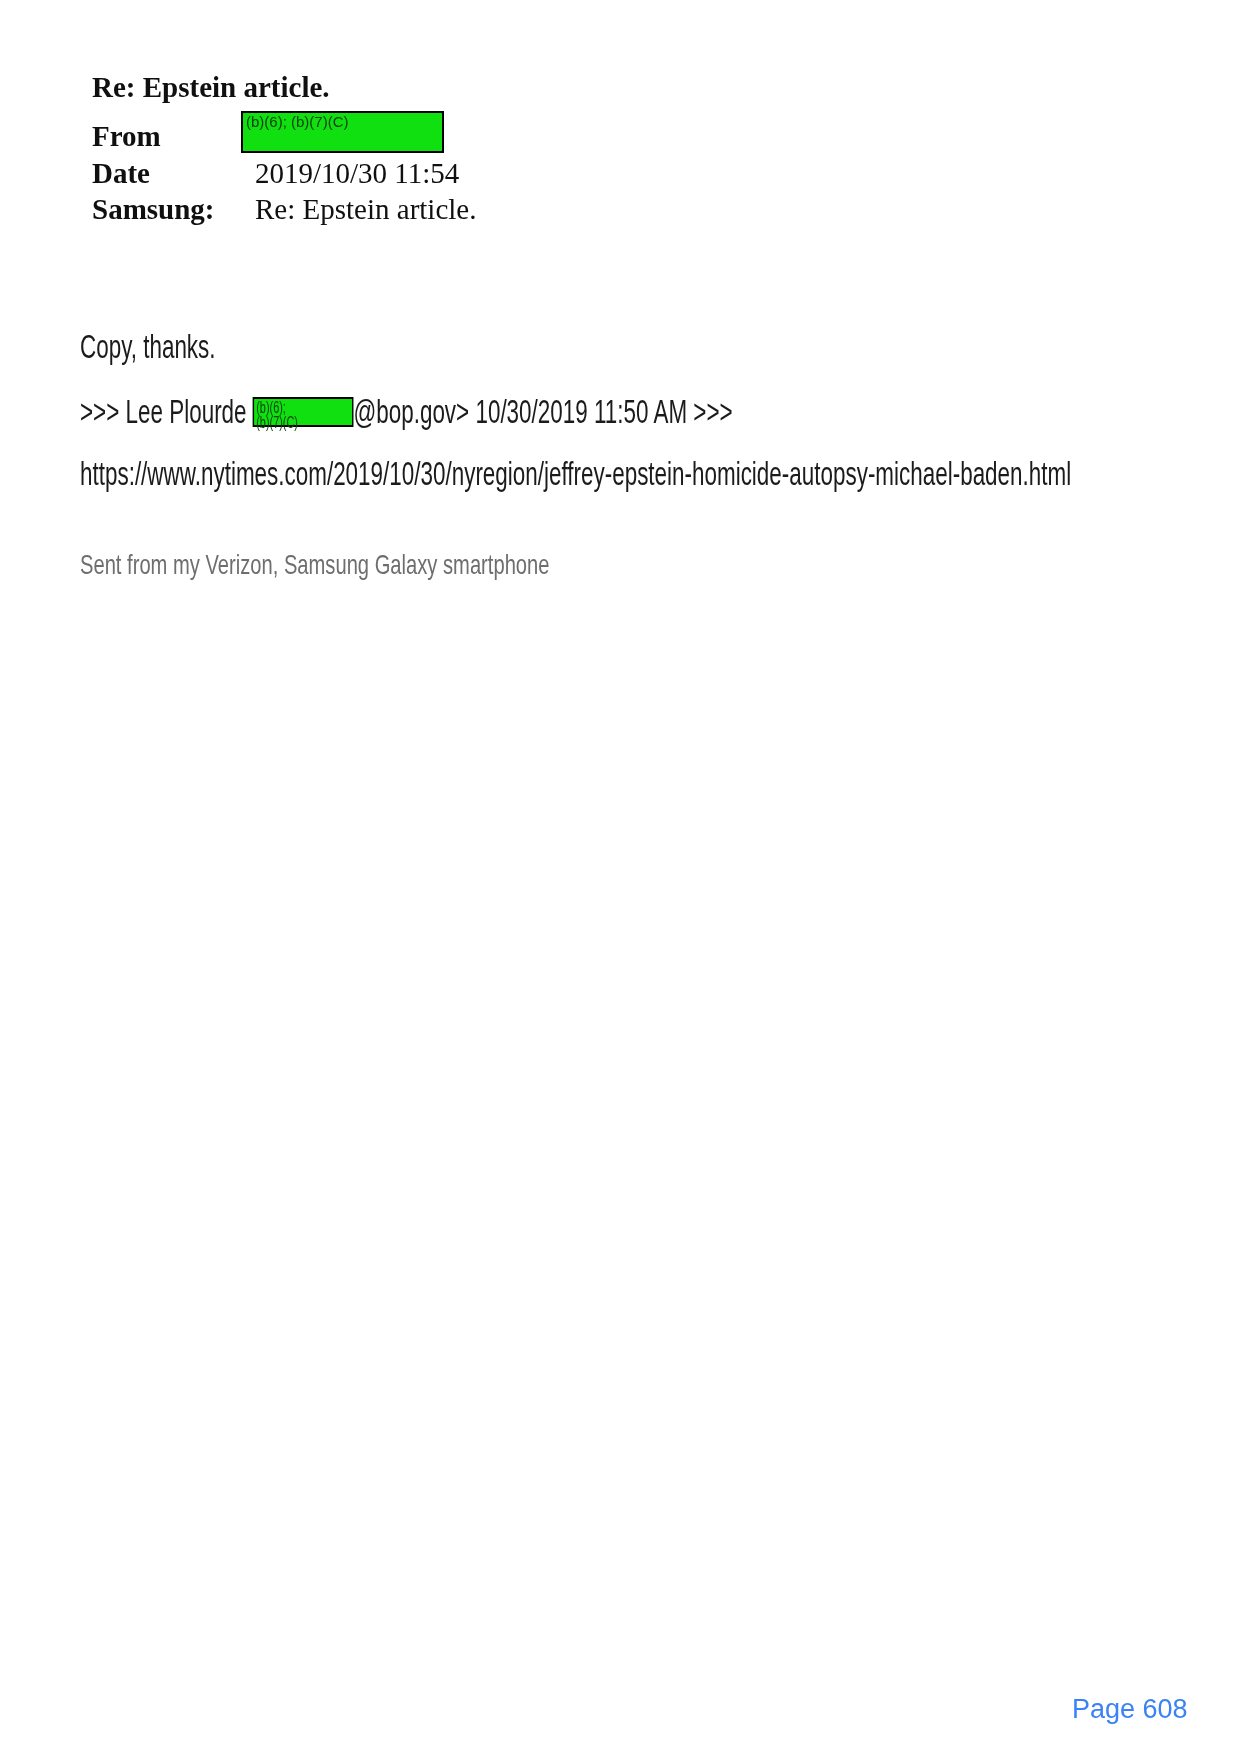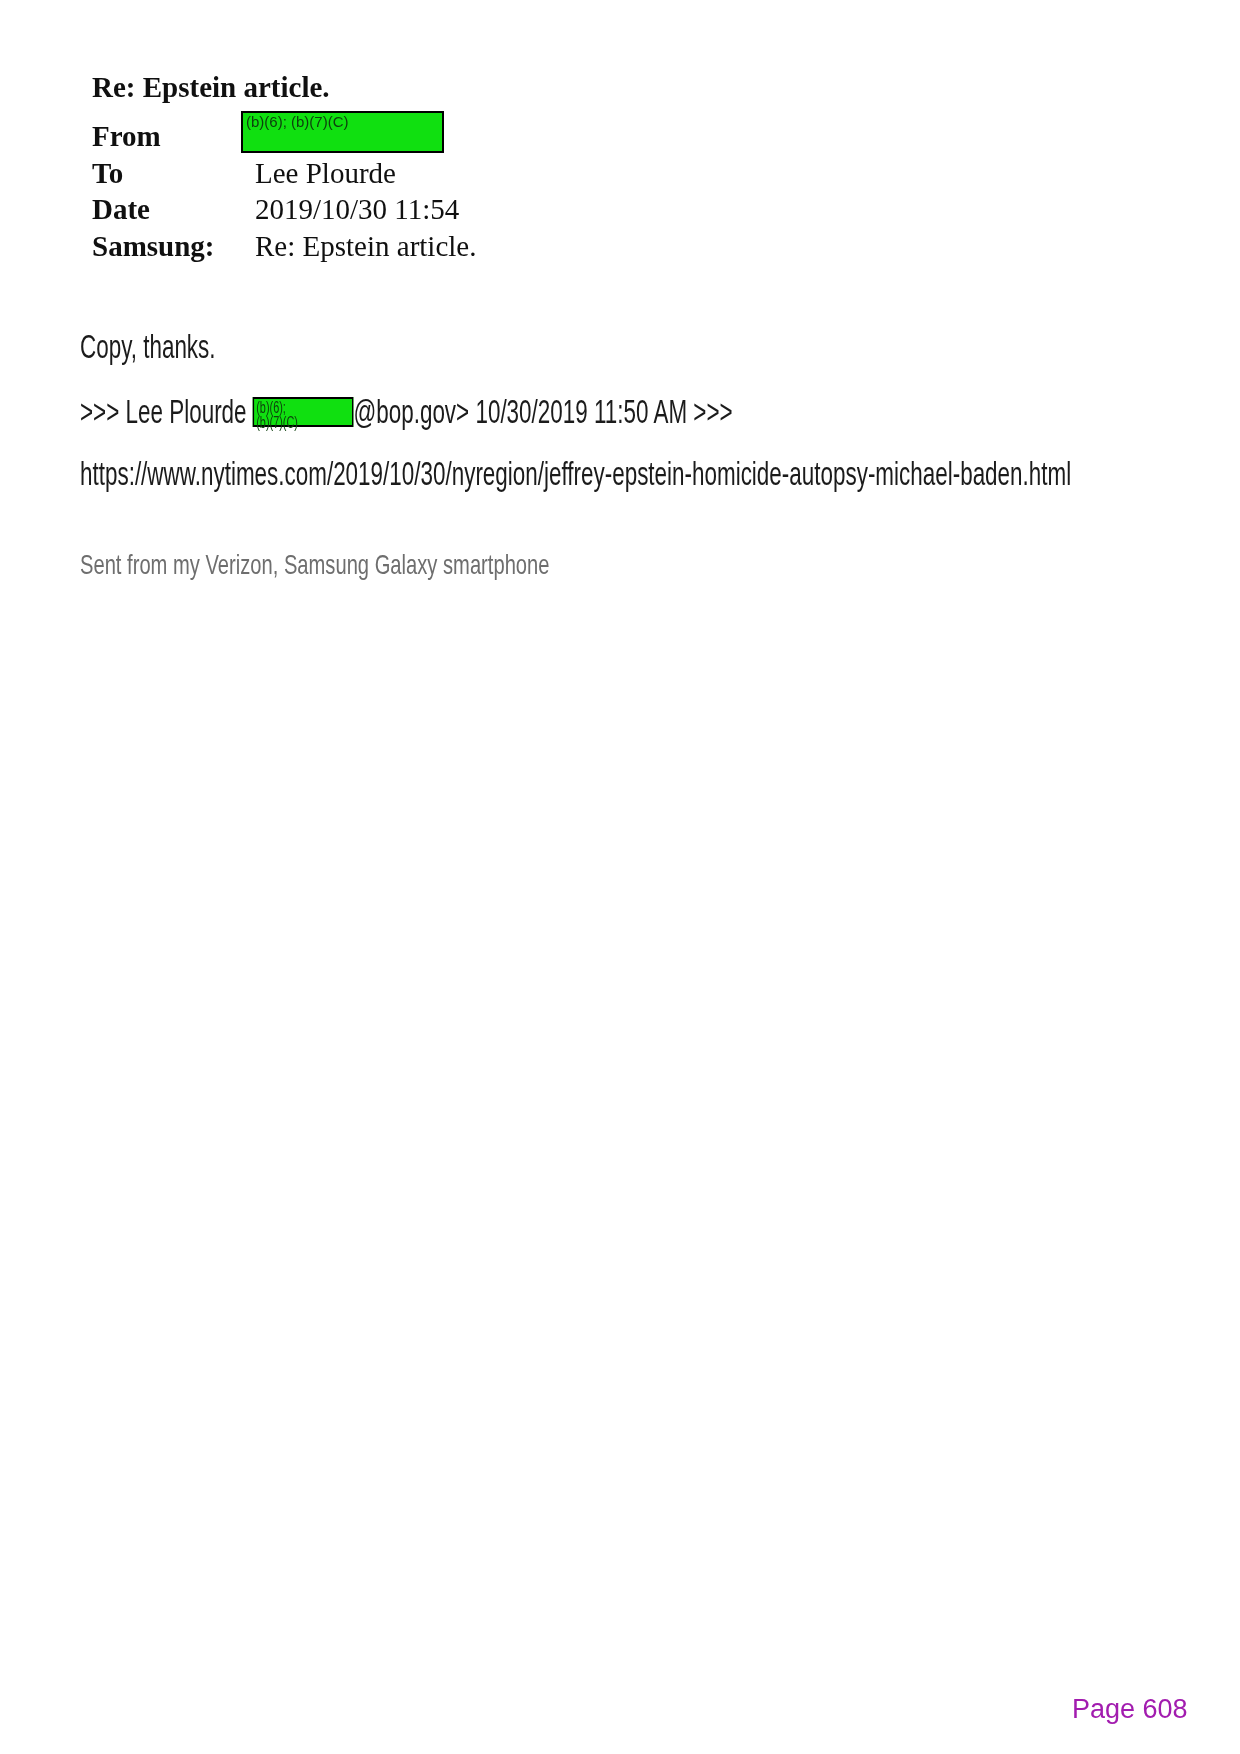--- a/index.html
+++ b/index.html
@@ -69,43 +69,39 @@
   .line-signature {
     top: 549px; font-size: 28px; color: #6e6e6e;
     transform: scaleX(0.72);
   }
   .line-url span { color: #1b1b1b; text-decoration: none; }
 
   
   .page-footer {
     position: absolute; left: 1072px; top: 1694px;
     font-family: "Liberation Sans", sans-serif;
-    font-size: 27px; color: #a21caf; white-space: nowrap;
+    font-size: 27px; color: #3b82f6; white-space: nowrap;
   }
 </style>
 </head>
 <body>
 
 <div>
 
   <div class="email-title">Re: Epstein article.</div>
 
   <div class="header-rows">
 
     <div class="hrow">
       <span class="hlabel">From</span>
       <span class="redaction-box from-box">
           <span class="code">(b)(6); (b)(7)(C)</span>
         </span>
     </div>
 
-    <div class="hrow">
-      <span class="hlabel">To</span>
-      <span class="hvalue">Lee Plourde</span>
-    </div>
 
     <div class="hrow">
       <span class="hlabel">Date</span>
       <span class="hvalue">2019/10/30 11:54</span>
     </div>
 
     <div class="hrow">
       <span class="hlabel">Samsung:</span>
       <span class="hvalue">Re: Epstein article.</span>
     </div>

